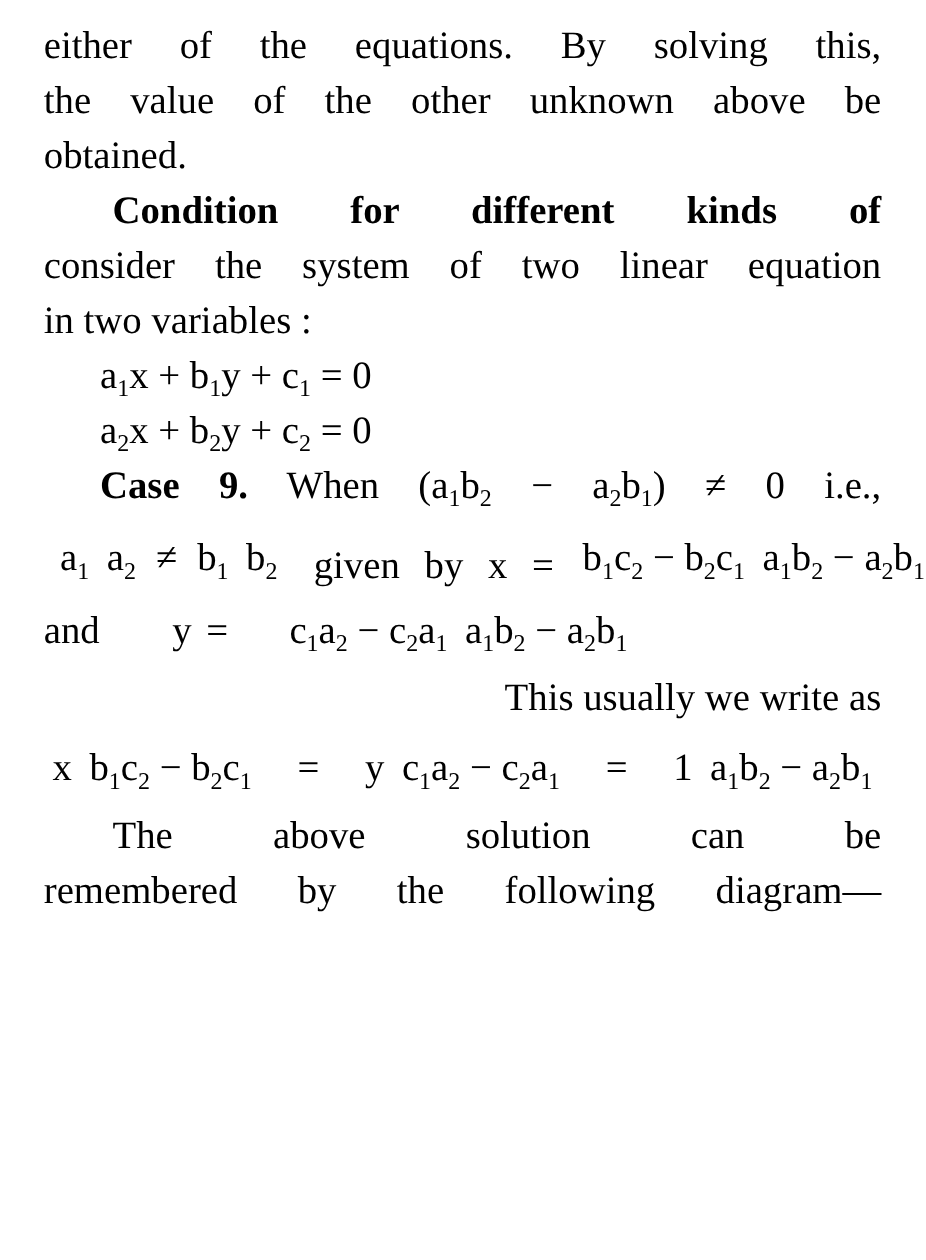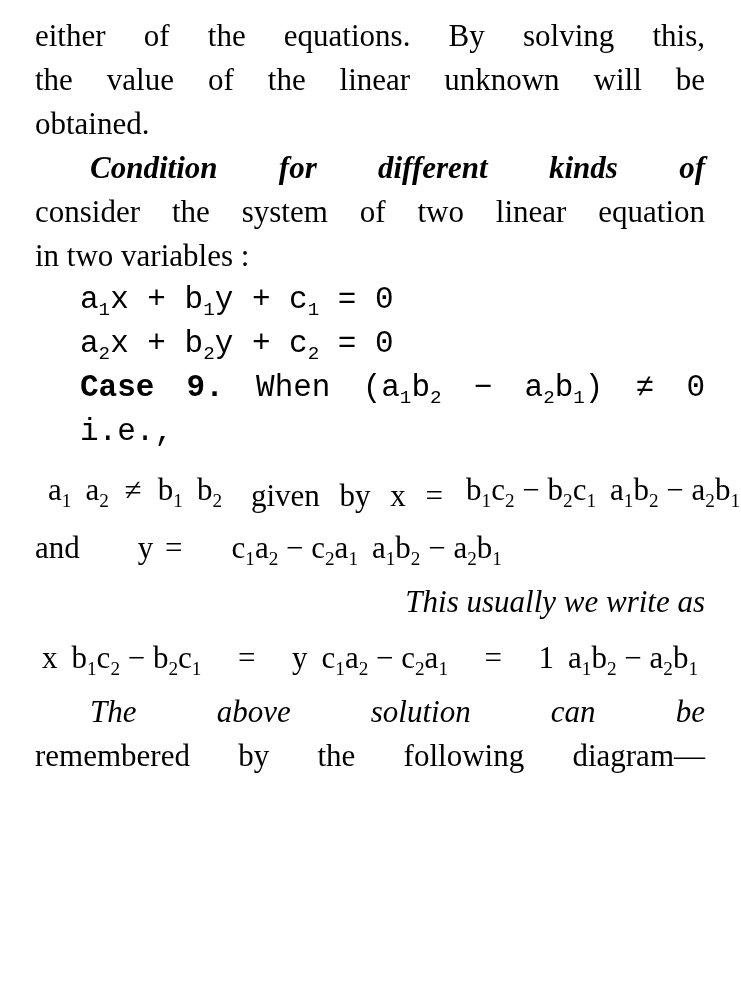--- a/index.html
+++ b/index.html
@@ -12,23 +12,23 @@
     color: #000000;
     font-family: "Liberation Serif", "DejaVu Serif", serif;
     font-size: 31px;
     line-height: 44px;
     box-sizing: border-box;
     padding: 14px 36px 0 35px;
     overflow: hidden;
   }
   .jline { text-align: justify; text-align-last: justify; }
   .lline { text-align: left; }
-  .indent { text-indent: 55px; font-style: italic; }
+  .indent { text-indent: 55px; }
   .bold { font-weight: bold; }
-  .eqline { padding-left: 45px; font-family: Liberation Mono, monospace; }
+  .eqline { padding-left: 45px; }
   sub { font-size: 0.62em; line-height: 0; }
 
   
   .frac { display: inline-flex; flex-direction: row; align-items: center; }
   .num, .den { padding: 0 7px; line-height: 40px; white-space: nowrap; }
   .fracbar { align-self: stretch; height: 3px; background: #000; margin: 4px 0 3px 0; }
 
   .display1 { display: flex; align-items: center; margin-top: 8px; padding-left: 6px; }
   .display1 .neq { margin: 0 9px; }
   .display1 .connector { margin: 12px 16px 0 22px; word-spacing: 12px; white-space: nowrap; }
@@ -45,21 +45,21 @@
 
   .para3 { margin-top: 10px; }
 </style>
 </head>
 <body>
 
 <div class="page">
 
   <div>
     <div class="jline">either of the equations. By solving this,</div>
-    <div class="jline">the value of the linear unknown will be</div>
+    <div class="jline">the value of the other unknown above be</div>
     <div class="lline">obtained.</div>
   </div>
 
   <div>
     <div class="jline indent bold">Condition for different kinds of</div>
     <div class="jline">consider the system of two linear equation</div>
     <div class="lline">in two variables :</div>
   </div>
 
   <div>

